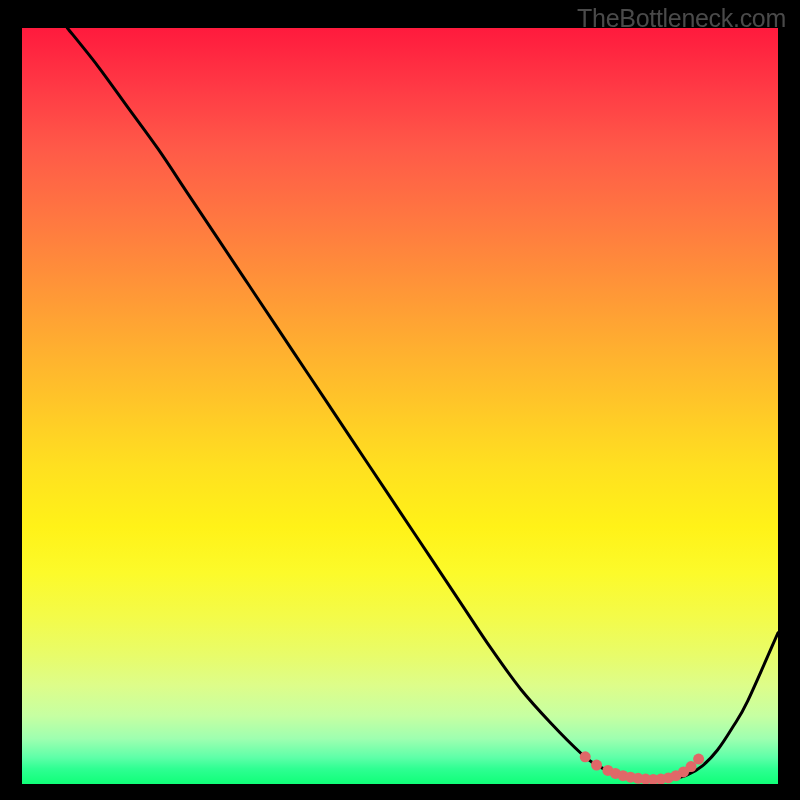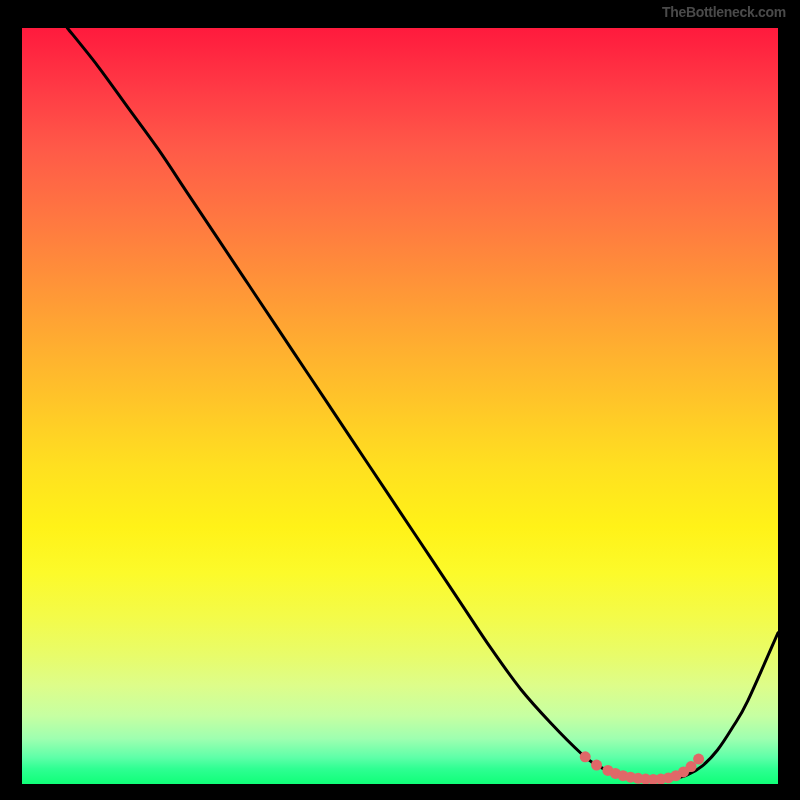--- a/index.html
+++ b/index.html
@@ -1,18 +1,18 @@
 <!DOCTYPE html>
 <html><head>
 <meta charset="utf-8">
 <style>
   * { margin: 0; padding: 0; box-sizing: border-box; }
   html, body { width: 800px; height: 800px; background: #000; overflow: hidden; }
   .container { position: relative; width: 800px; height: 800px; background: #000; }
-  .watermark { position: absolute; top: 4px; right: 14px; color: #4a4a4a; font-family: Arial, Helvetica, sans-serif; font-size: 14px; font-weight: 700; letter-spacing: -0.3px; }
+  .watermark { position: absolute; top: 4px; right: 14px; color: #4a4a4a; font-family: Arial, Helvetica, sans-serif; font-size: 25px; font-weight: 400; letter-spacing: -0.3px; }
   .plot-area { position: absolute; left: 22px; top: 28px; width: 756px; height: 756px; }
   .gradient { position: absolute; inset: 0; background: linear-gradient(to bottom,
       #ff1a3d 0%,
       #ff3a45 8%,
       #ff5a48 16%,
       #ff7a40 26%,
       #ff9438 34%,
       #ffae30 42%,
       #ffc728 50%,
       #ffe020 58%,

